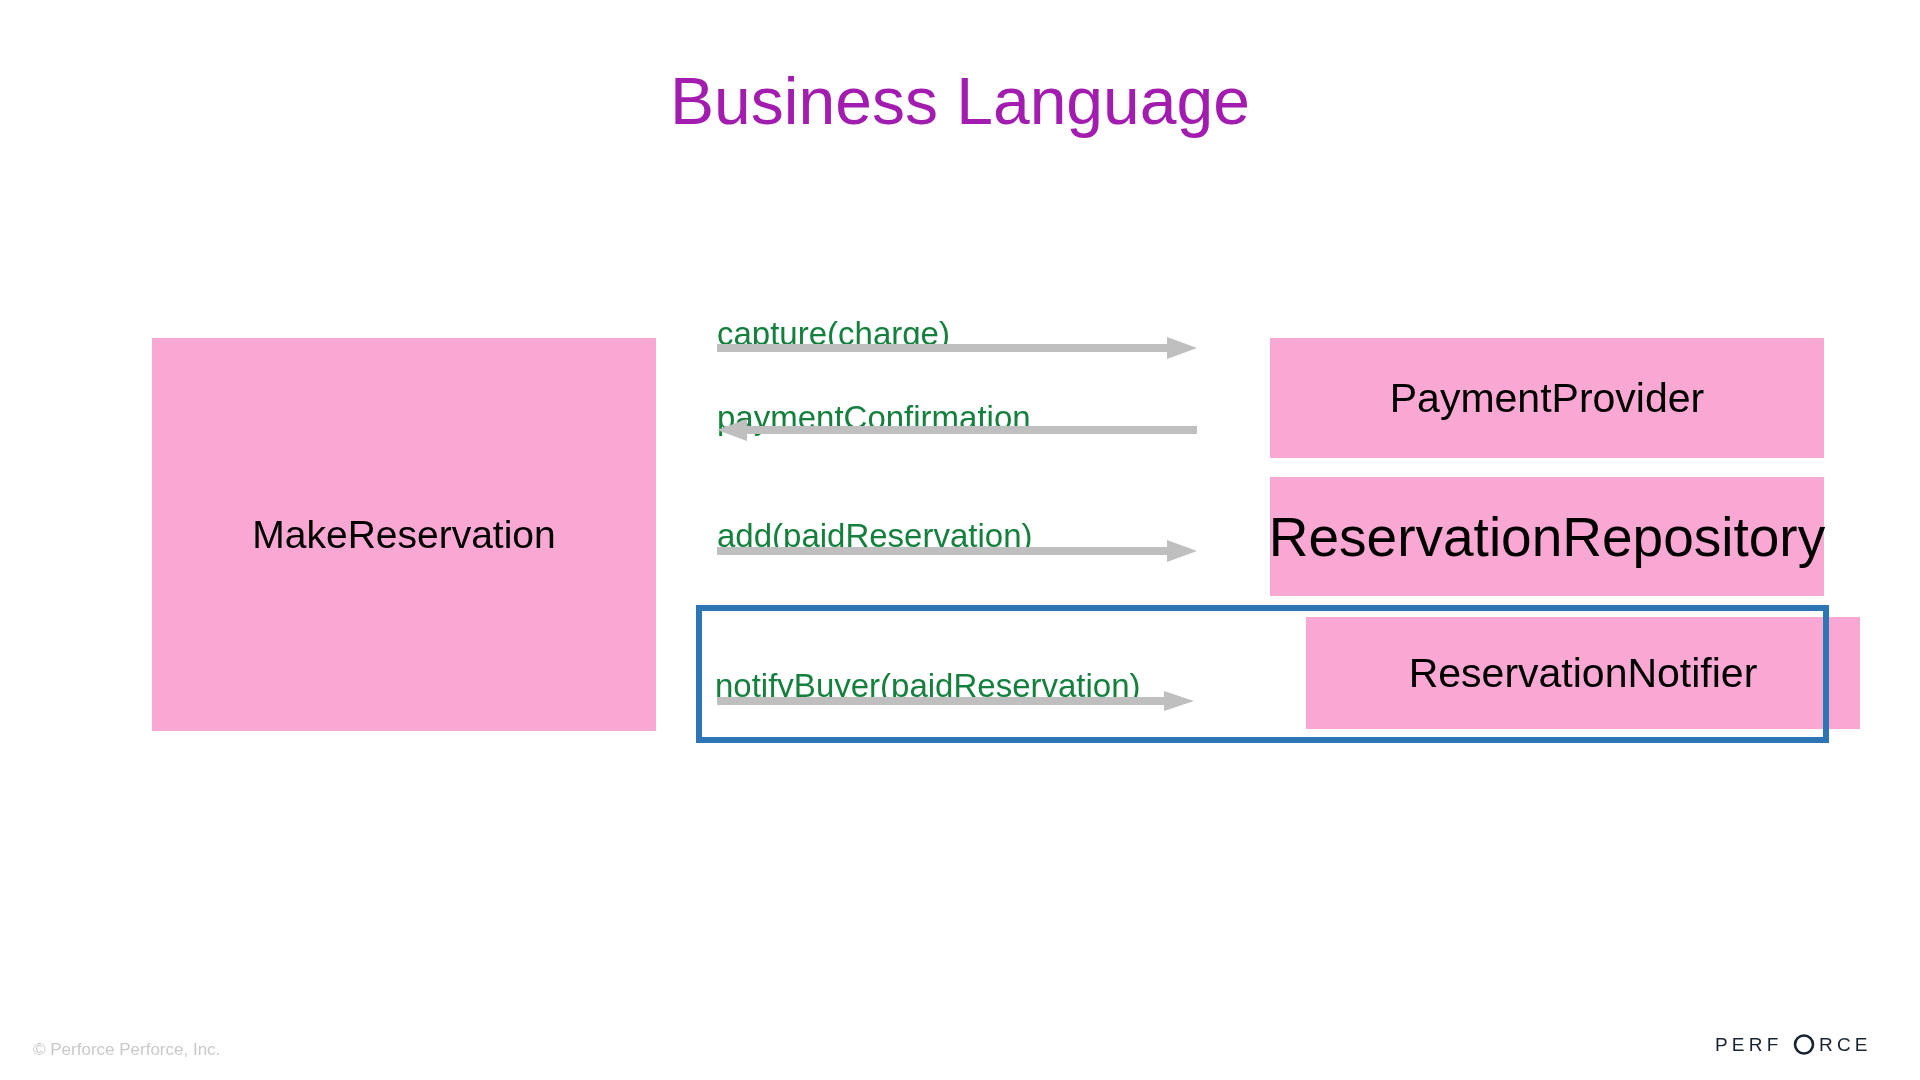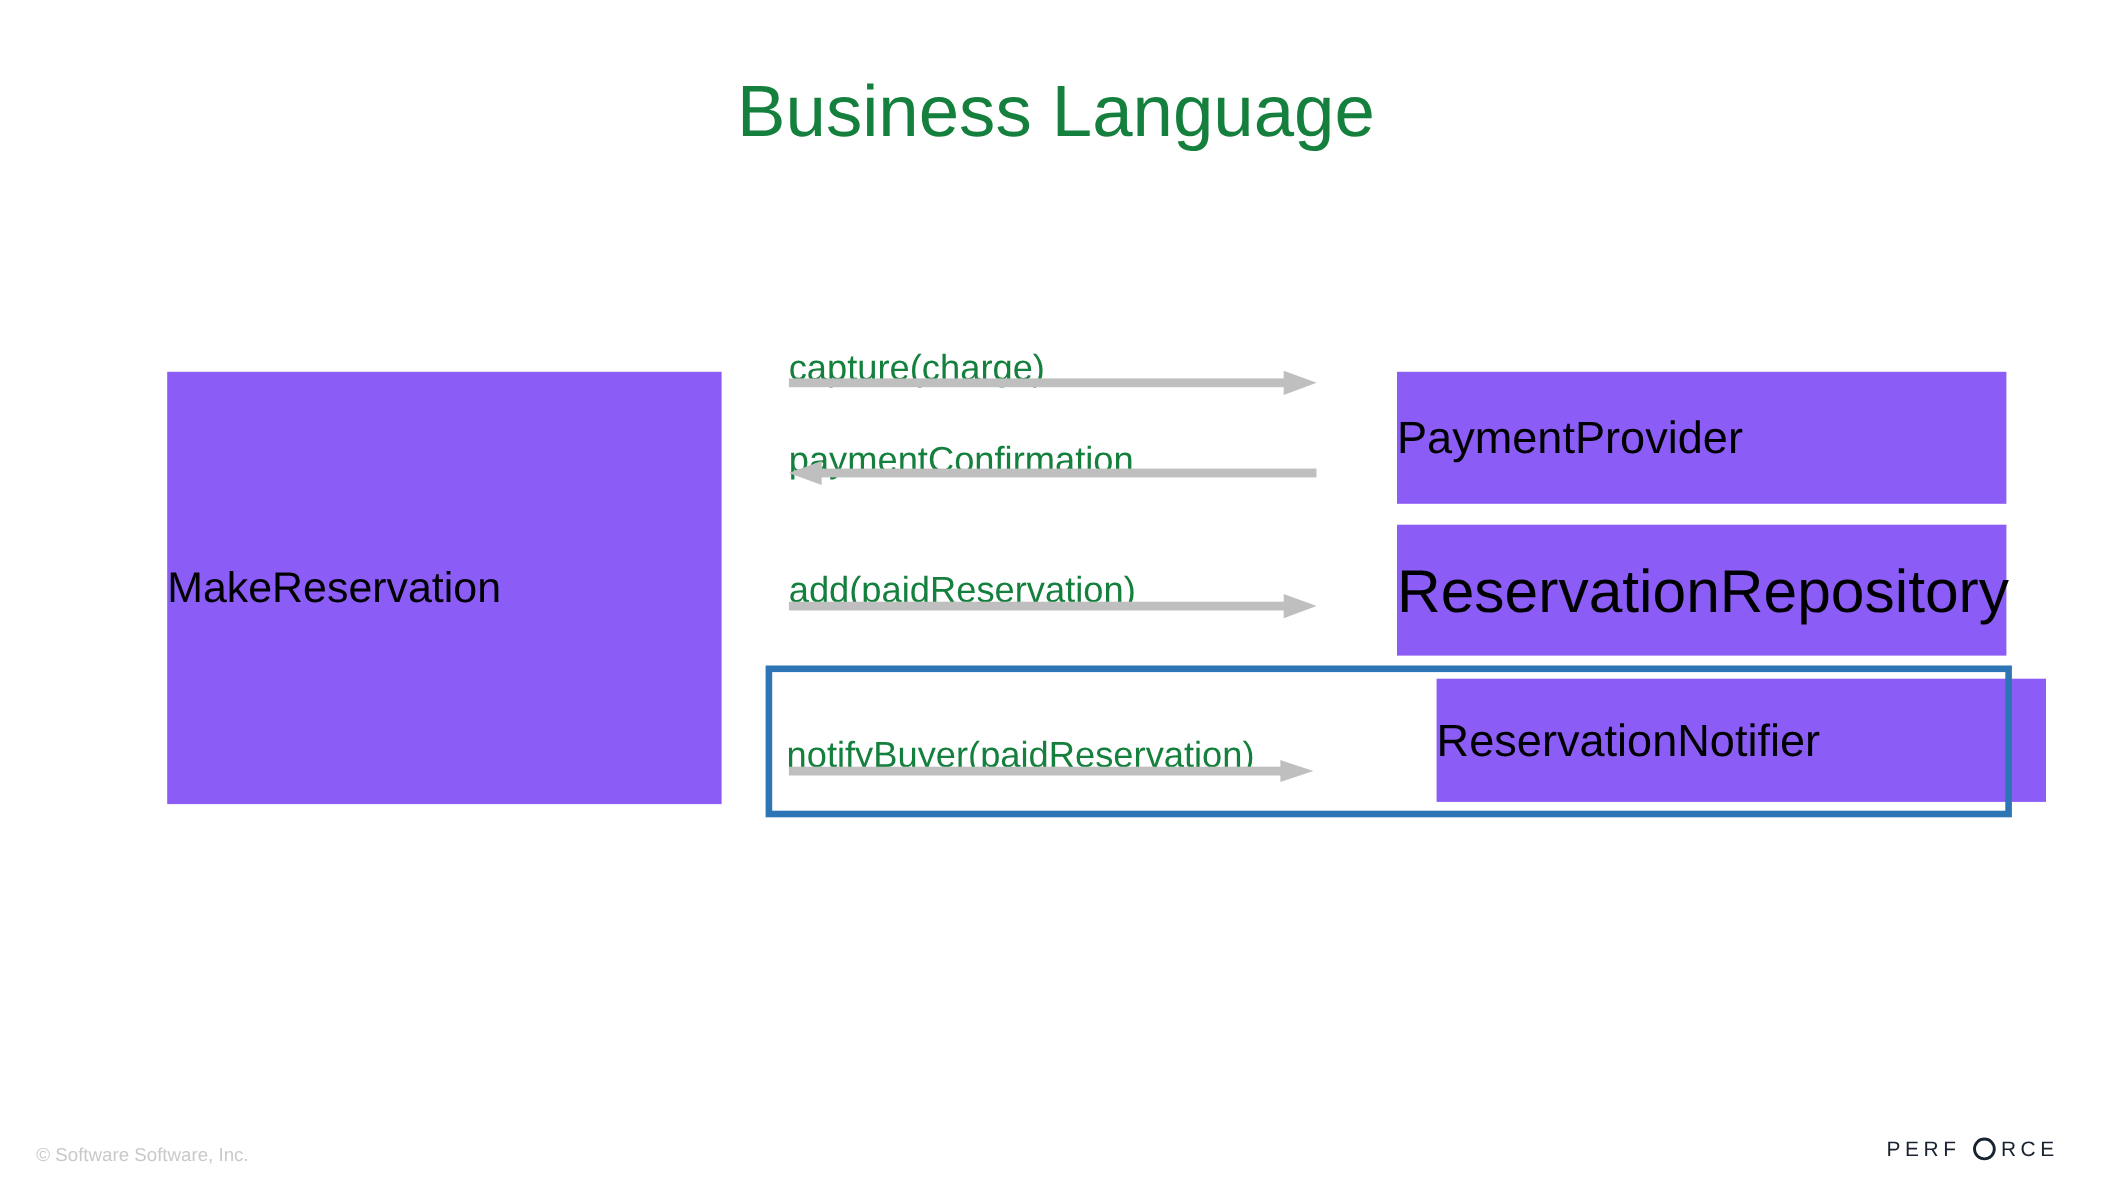--- a/index.html
+++ b/index.html
@@ -19,32 +19,32 @@
   
   #slide-title {
     position: absolute;
     left: 0;
     top: 68px;
     width: 1920px;
     text-align: center;
     font-size: 66px;
     line-height: 1.0;
     font-weight: 400;
-    color: #15803d;
+    color: #a21caf;
     letter-spacing: 0px;
     white-space: nowrap;
   }
 
   
   .component-box {
     position: absolute;
-    background: #8b5cf6;
+    background: #f9a8d4;
     display: flex;
     align-items: center;
-    justify-content: flex-start;
+    justify-content: center;
     color: #000000;
     font-weight: 400;
     box-sizing: border-box;
   }
 
   #box-make-reservation {
     left: 152px;
     top: 338px;
     width: 504px;
     height: 393px;
@@ -191,19 +191,19 @@
 </div>
 
 <div class="message-row" id="msg-notify">
   <div class="message-label">notifyBuyer(paidReservation)</div>
   <svg class="message-arrow" viewBox="0 0 480 26" preserveAspectRatio="none">
     <rect x="0" y="9" width="452" height="8" fill="#BFBFBF"></rect>
     <polygon points="447,3 477,13 447,23" fill="#BFBFBF"></polygon>
   </svg>
 </div>
 
-<div id="footer-copyright">© Software Software, Inc.</div>
+<div id="footer-copyright">© Perforce Perforce, Inc.</div>
 
 <svg id="footer-logo" viewBox="0 0 178 26">
   <text x="0" y="19" font-family="Liberation Sans, sans-serif" font-size="19" letter-spacing="4.2" fill="#19232F">PERF</text>
   <circle cx="89" cy="12.5" r="9" fill="none" stroke="#19232F" stroke-width="2.6"></circle>
   <text x="104" y="19" font-family="Liberation Sans, sans-serif" font-size="19" letter-spacing="4.2" fill="#19232F">RCE</text>
 </svg>
 
 </body></html>

